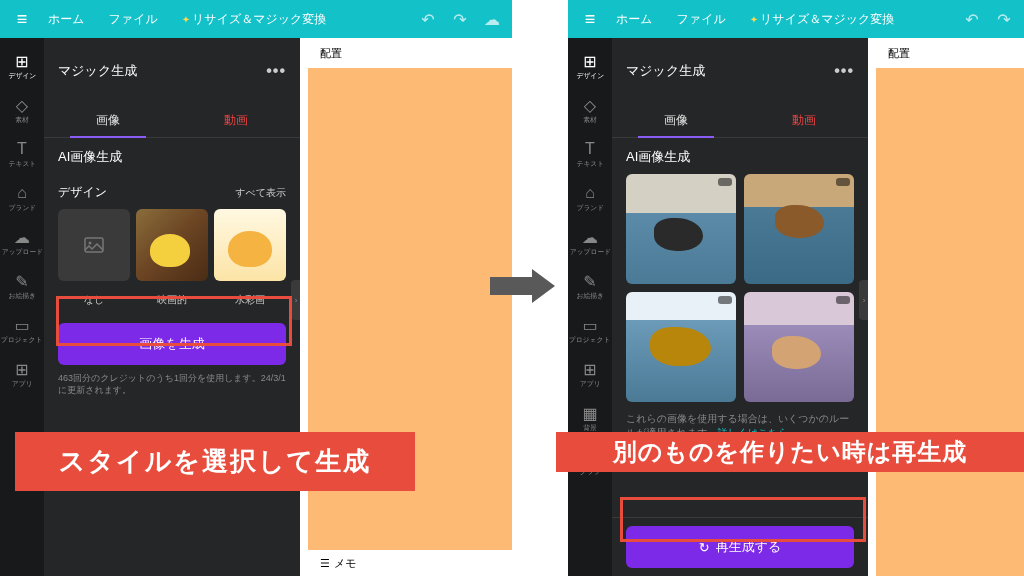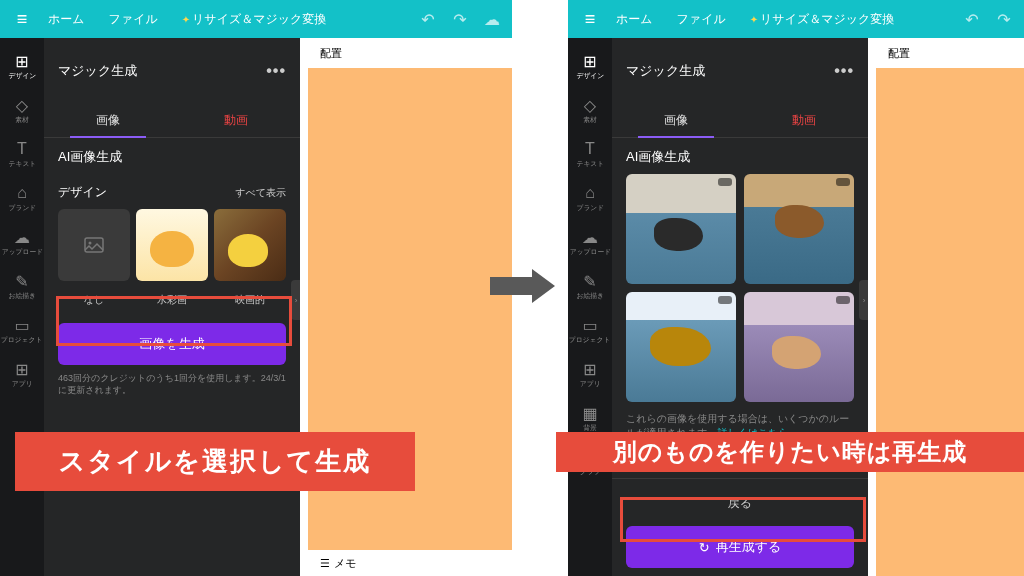--- a/index.html
+++ b/index.html
@@ -174,26 +174,26 @@
             <div class="thumb t-none">
                 <svg width="24" height="24" viewBox="0 0 24 24" fill="currentColor">
                   <rect x="3" y="5" width="18" height="14" rx="2" fill="none" stroke="currentColor" stroke-width="1.5"></rect>
                   <circle cx="8" cy="10" r="1.5"></circle>
                   <path d="M3 17l4-4 3 3 5-5 6 6" fill="none" stroke="currentColor" stroke-width="1.5"></path>
                 </svg>
               </div>
             <span class="thumb-label">なし</span>
           </div>
           <div class="style-card">
+            <div class="thumb t-duck1"></div>
+            <span class="thumb-label">映画的</span>
+          </div>
+          <div class="style-card">
             <div class="thumb t-duck2"></div>
             <span class="thumb-label">水彩画</span>
-          </div>
-          <div class="style-card">
-            <div class="thumb t-duck1"></div>
-            <span class="thumb-label">映画的</span>
           </div>
         </div>
         <div class="gen-btn">画像を生成</div>
         <div class="credit">463回分のクレジットのうち1回分を使用します。24/3/1に更新されます。</div>
       </div>
       <div class="expand-tab">›</div>
     </div>
     <div class="canvas">
       <div class="canvas-bar">
           <span>配置</span>
@@ -290,21 +290,20 @@
               <div class="r-note"></div>
             </div>
           <div class="result r4">
               <div class="dog"></div>
               <div class="r-note"></div>
             </div>
         </div>
         <div class="usage"><span>これらの画像を使用する場合は、いくつかのルールが適用されます。</span><a>詳しくはこちら</a></div>
       </div>
       <div class="footer-btns">
-        <div class="back-btn">戻る</div>
         <div class="regen-btn">
             <span>↻</span>
             <span>再生成する</span>
           </div>
       </div>
       <div class="expand-tab">›</div>
     </div>
     <div class="canvas">
       <div class="canvas-bar">
           <span>配置</span>

